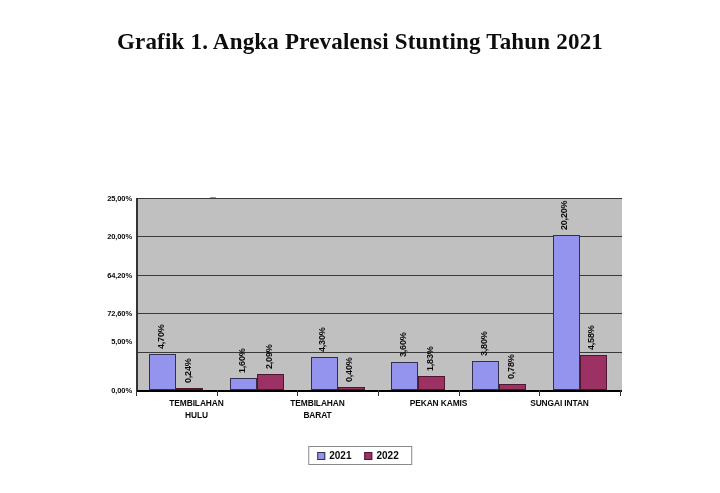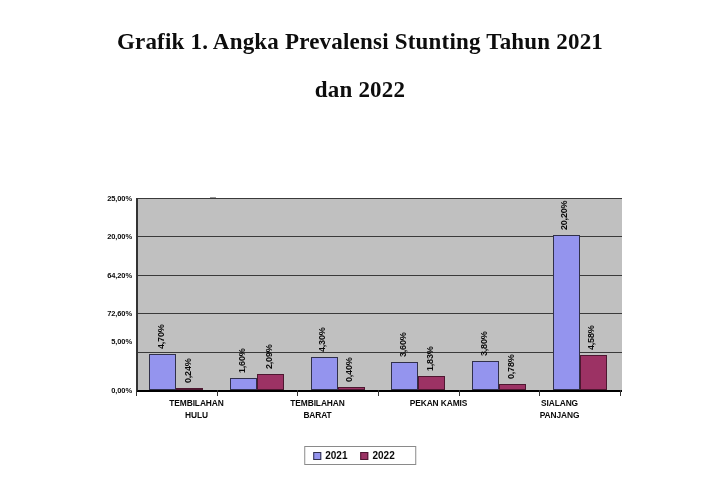--- a/index.html
+++ b/index.html
@@ -176,21 +176,21 @@
   }
 
   
   #legend {
     position: absolute;
     left: 50%;
     transform: translateX(-50%);
     top: 253px;
     border: 1px solid #8a8a8a;
     background: #ffffff;
-    padding: 3px 20px 3px 8px;
+    padding: 3px 12px 3px 8px;
     display: flex;
     align-items: center;
     gap: 13px;
   }
   .legend-item {
     display: flex;
     align-items: center;
     gap: 4px;
   }
   .legend-swatch {
@@ -205,21 +205,20 @@
     font-size: 10px;
     font-weight: bold;
     color: #0a0a0a;
   }
 </style>
 </head>
 <body>
 
 <div id="title-block">
   <div class="title-line" id="title-line-1">Grafik 1. Angka Prevalensi Stunting Tahun 2021</div>
-  <div class="title-line" id="title-line-2">dan  2022</div>
 </div>
 
 <div id="chart-area">
 
   <div id="ylabels">
       <div class="ytick-label" style="top: 192px;">0,00%</div>
       <div class="ytick-mark" style="top: 192px;"></div>
       <div class="ytick-label" style="top: 143px;">5,00%</div>
       <div class="ytick-mark" style="top: 153.6px;"></div>
       <div class="ytick-label" style="top: 115.2px;">72,60%</div>
@@ -321,22 +320,21 @@
         <div>HULU</div>
       </div>
       <div class="xlabel">
         <div>TEMBILAHAN</div>
         <div>BARAT</div>
       </div>
       <div class="xlabel">
         <div>PEKAN KAMIS</div>
       </div>
       <div class="xlabel">
-        <div>SIALANG</div>
-        <div>PANJANG</div>
+        <div>SUNGAI INTAN</div>
       </div>
     </div>
 
   <div id="legend">
       <div class="legend-item">
         <span class="legend-swatch s2021"></span>
         <span class="legend-text">2021</span>
       </div>
       <div class="legend-item">
         <span class="legend-swatch s2022"></span>

